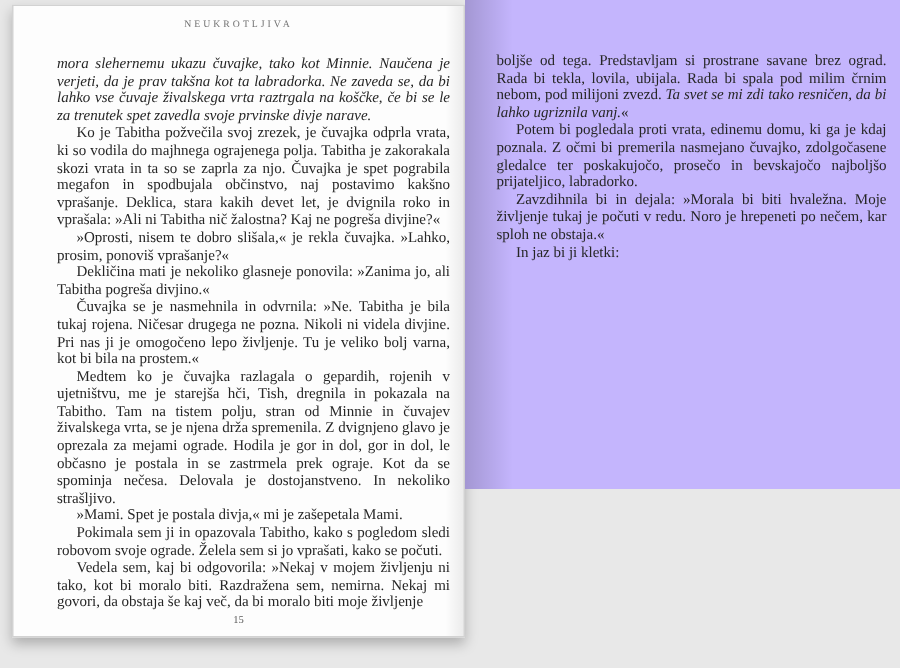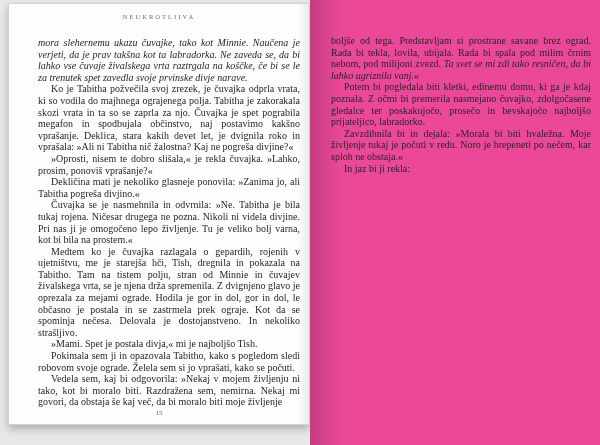--- a/index.html
+++ b/index.html
@@ -37,22 +37,22 @@
     width: 12px;
     height: 100%;
     background: linear-gradient(to left, rgba(0,0,0,0.07), rgba(0,0,0,0));
     pointer-events: none;
   }
   .page-right {
     position: absolute;
     left: 310px;
     top: 0;
     width: 290px;
-    height: 445px;
-    background: #ec4899;
+    height: 326px;
+    background: #c4b5fd;
   }
   .gutter-shadow {
     position: absolute;
     left: 0;
     top: 0;
     width: 32px;
     height: 100%;
     background: linear-gradient(to right, rgba(0,0,0,0.17), rgba(0,0,0,0.0));
     pointer-events: none;
   }
@@ -110,30 +110,30 @@
 
   <div class="page page-left">
     <div class="running-header">NEUKROTLJIVA</div>
     <div class="page-body page-body-left" id="left-body">
         <p class=""><span class="italic">mora slehernemu ukazu čuvajke, tako kot Minnie. Naučena je verjeti, da je prav takšna kot ta labradorka. Ne zaveda se, da bi lahko vse čuvaje živalskega vrta raztrgala na koščke, če bi se le za trenutek spet zavedla svoje prvinske divje narave.</span></p>
         <p class="indent"><span>Ko je Tabitha požvečila svoj zrezek, je čuvajka odprla vrata, ki so vodila do majhnega ograjenega polja. Tabitha je zakorakala skozi vrata in ta so se zaprla za njo. Čuvajka je spet pograbila megafon in spodbujala občinstvo, naj postavimo kakšno vprašanje. Deklica, stara kakih devet let, je dvignila roko in vprašala: »Ali ni Tabitha nič žalostna? Kaj ne pogreša divjine?«</span></p>
         <p class="indent"><span>»Oprosti, nisem te dobro slišala,« je rekla čuvajka. »Lahko, prosim, ponoviš vprašanje?«</span></p>
         <p class="indent"><span>Dekličina mati je nekoliko glasneje ponovila: »Zanima jo, ali Tabitha pogreša divjino.«</span></p>
         <p class="indent"><span>Čuvajka se je nasmehnila in odvrnila: »Ne. Tabitha je bila tukaj rojena. Ničesar drugega ne pozna. Nikoli ni videla divjine. Pri nas ji je omogočeno lepo življenje. Tu je veliko bolj varna, kot bi bila na prostem.«</span></p>
         <p class="indent"><span>Medtem ko je čuvajka razlagala o gepardih, rojenih v ujetništvu, me je starejša hči, Tish, dregnila in pokazala na Tabitho. Tam na tistem polju, stran od Minnie in čuvajev živalskega vrta, se je njena drža spremenila. Z dvignjeno glavo je oprezala za mejami ograde. Hodila je gor in dol, gor in dol, le občasno je postala in se zastrmela prek ograje. Kot da se spominja nečesa. Delovala je dostojanstveno. In nekoliko strašljivo.</span></p>
-        <p class="indent"><span>»Mami. Spet je postala divja,« mi je najboljšo Tish.</span></p>
+        <p class="indent"><span>»Mami. Spet je postala divja,« mi je zašepetala Mami.</span></p>
         <p class="indent"><span>Pokimala sem ji in opazovala Tabitho, kako s pogledom sledi robovom svoje ograde. Želela sem si jo vprašati, kako se počuti.</span></p>
         <p class="indent"><span>Vedela sem, kaj bi odgovorila: »Nekaj v mojem življenju ni tako, kot bi moralo biti. Razdražena sem, nemirna. Nekaj mi govori, da obstaja še kaj več, da bi moralo biti moje življenje</span></p>
       </div>
     <div class="page-number">15</div>
   </div>
 
   <div class="page page-right">
     <div class="gutter-shadow"></div>
     <div class="page-body page-body-right" id="right-body">
         <p class=""><span>boljše od tega. Predstavljam si prostrane savane brez ograd. Rada bi tekla, lovila, ubijala. Rada bi spala pod milim črnim nebom, pod milijoni zvezd. </span><span class="italic">Ta svet se mi zdi tako resničen, da bi lahko ugriznila vanj.</span><span>«</span></p>
-        <p class="indent"><span>Potem bi pogledala biti kletki, edinemu domu, ki ga je kdaj poznala. Z očmi bi premerila nasmejano čuvajko, zdolgočasene gledalce ter poskakujočo, prosečo in bevskajočo najboljšo prijateljico, labradorko.</span></p>
+        <p class="indent"><span>Potem bi pogledala proti vrata, edinemu domu, ki ga je kdaj poznala. Z očmi bi premerila nasmejano čuvajko, zdolgočasene gledalce ter poskakujočo, prosečo in bevskajočo najboljšo prijateljico, labradorko.</span></p>
         <p class="indent"><span>Zavzdihnila bi in dejala: »Morala bi biti hvaležna. Moje življenje tukaj je počuti v redu. Noro je hrepeneti po nečem, kar sploh ne obstaja.«</span></p>
-        <p class="indent"><span>In jaz bi ji rekla:</span></p>
+        <p class="indent"><span>In jaz bi ji kletki:</span></p>
       </div>
   </div>
 
 </div>
 
 </body></html>

